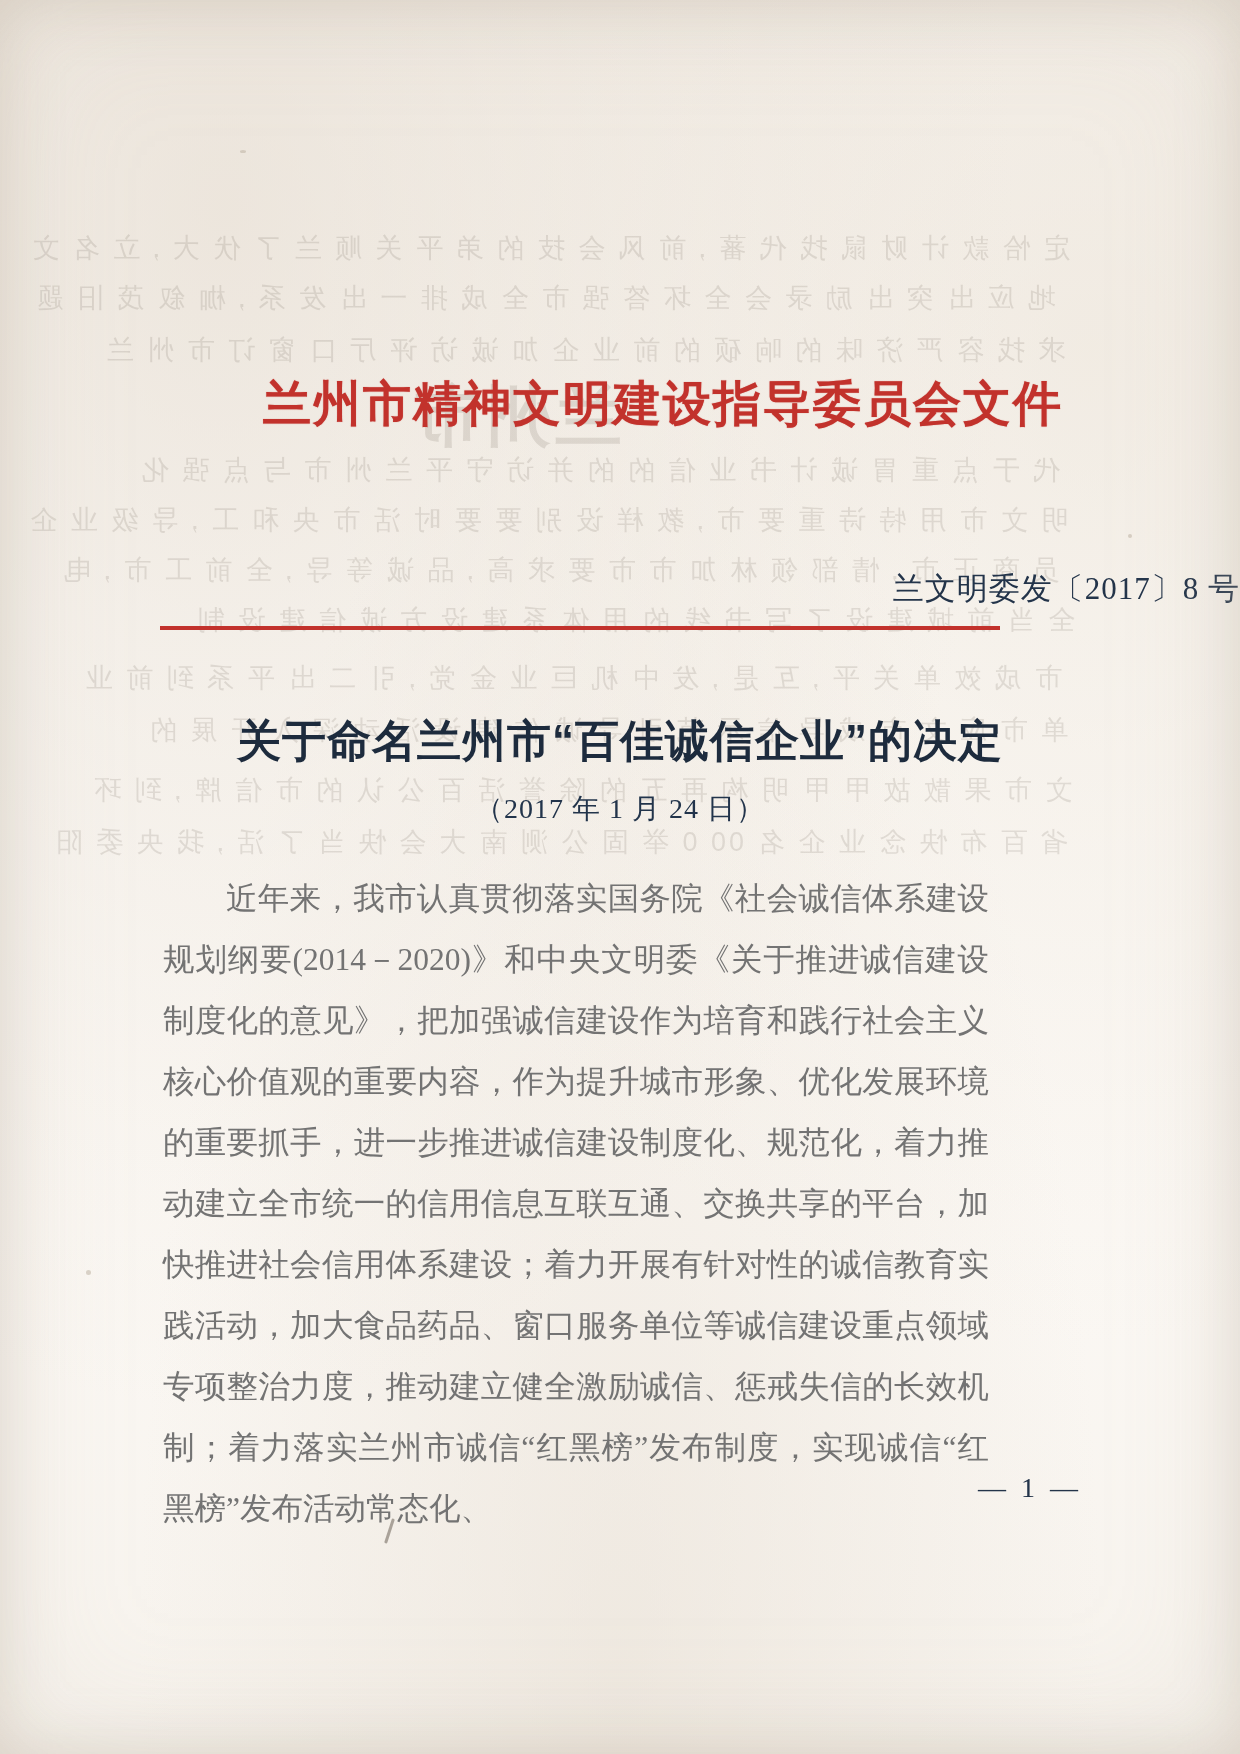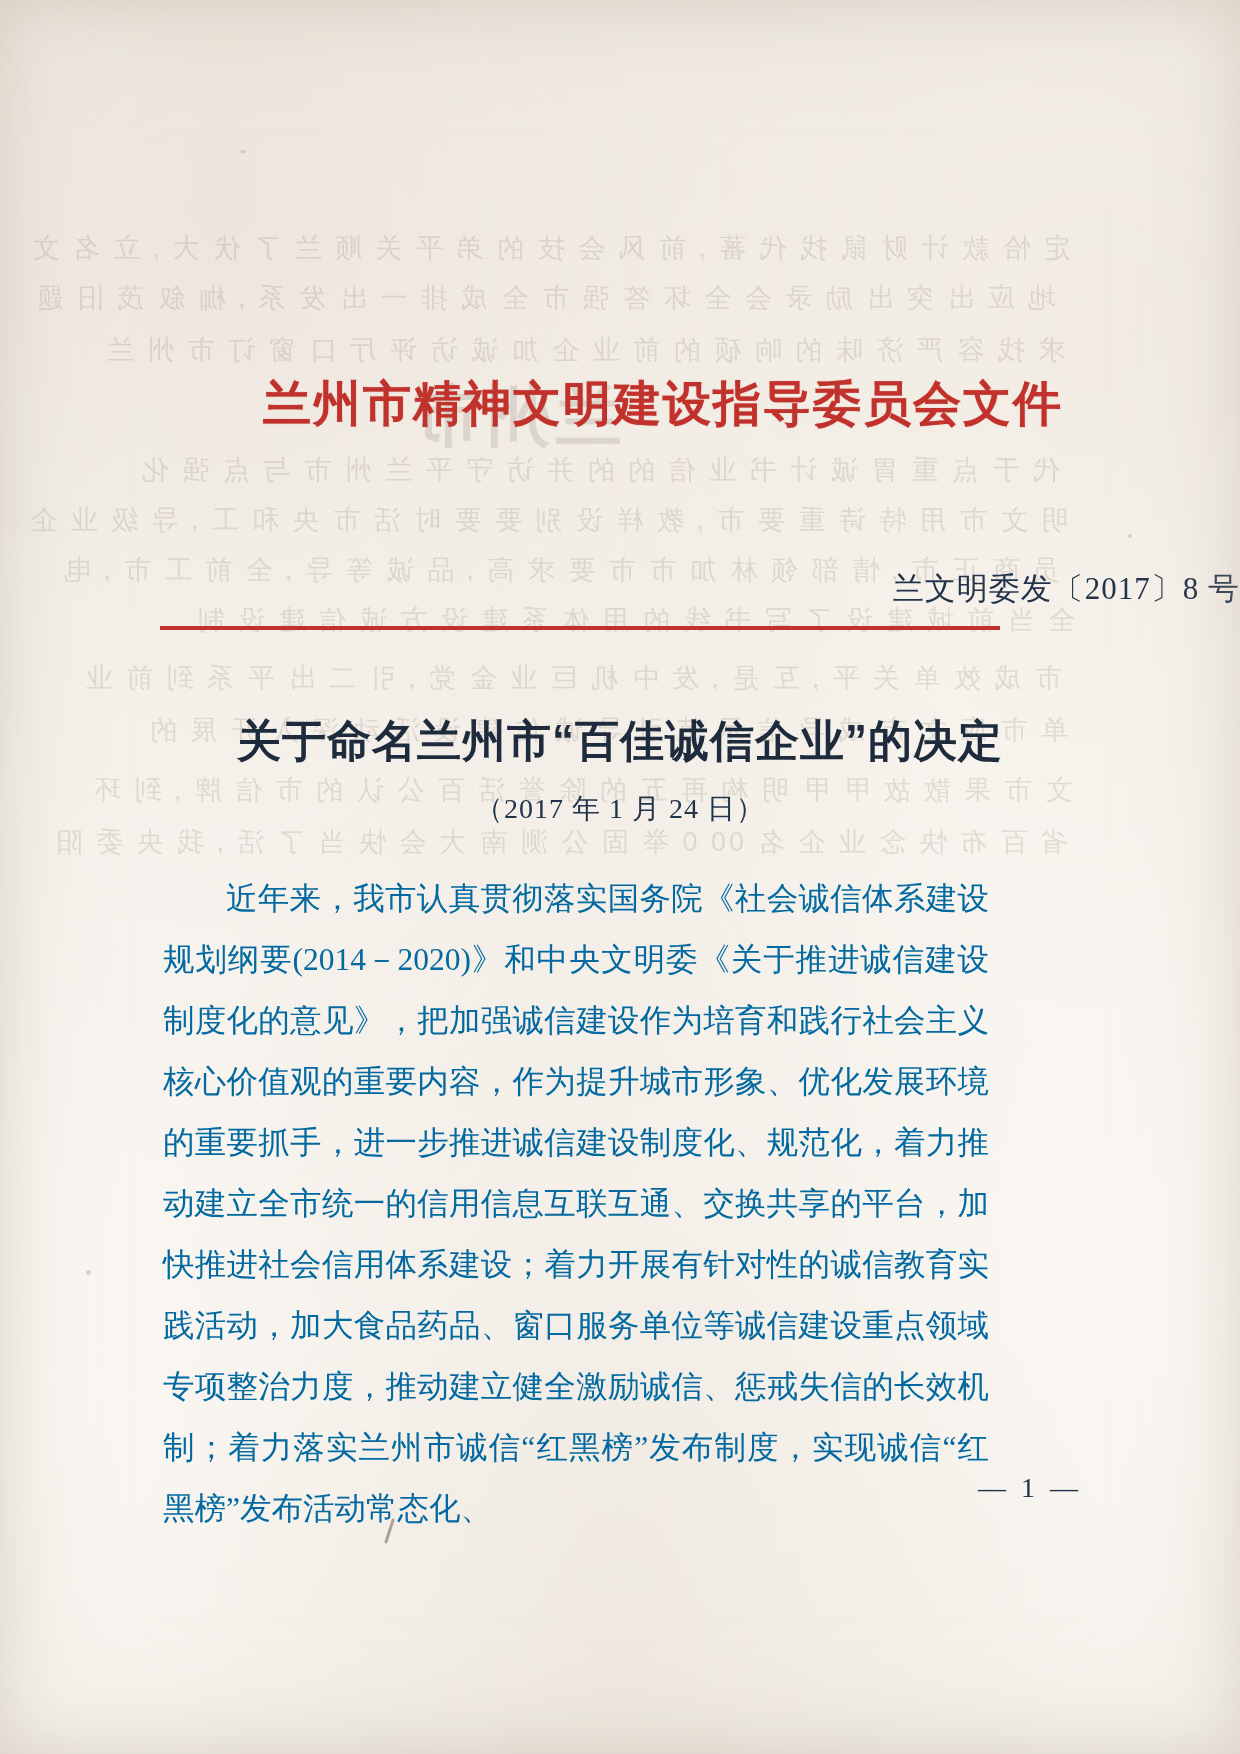--- a/index.html
+++ b/index.html
@@ -126,21 +126,21 @@
     letter-spacing: 1px;
   }
 
   .body-text {
     position: absolute;
     top: 868px;
     left: 163px;
     width: 826px;
     font-size: 31.5px;
     line-height: 61px;
-    color: #0369a1;
+    color: #737373;
     letter-spacing: 0px;
     text-align: justify;
   }
   .body-text p {
     margin: 0;
     text-indent: 2em;
     white-space: pre-wrap;
   }
 
   .page-number {

